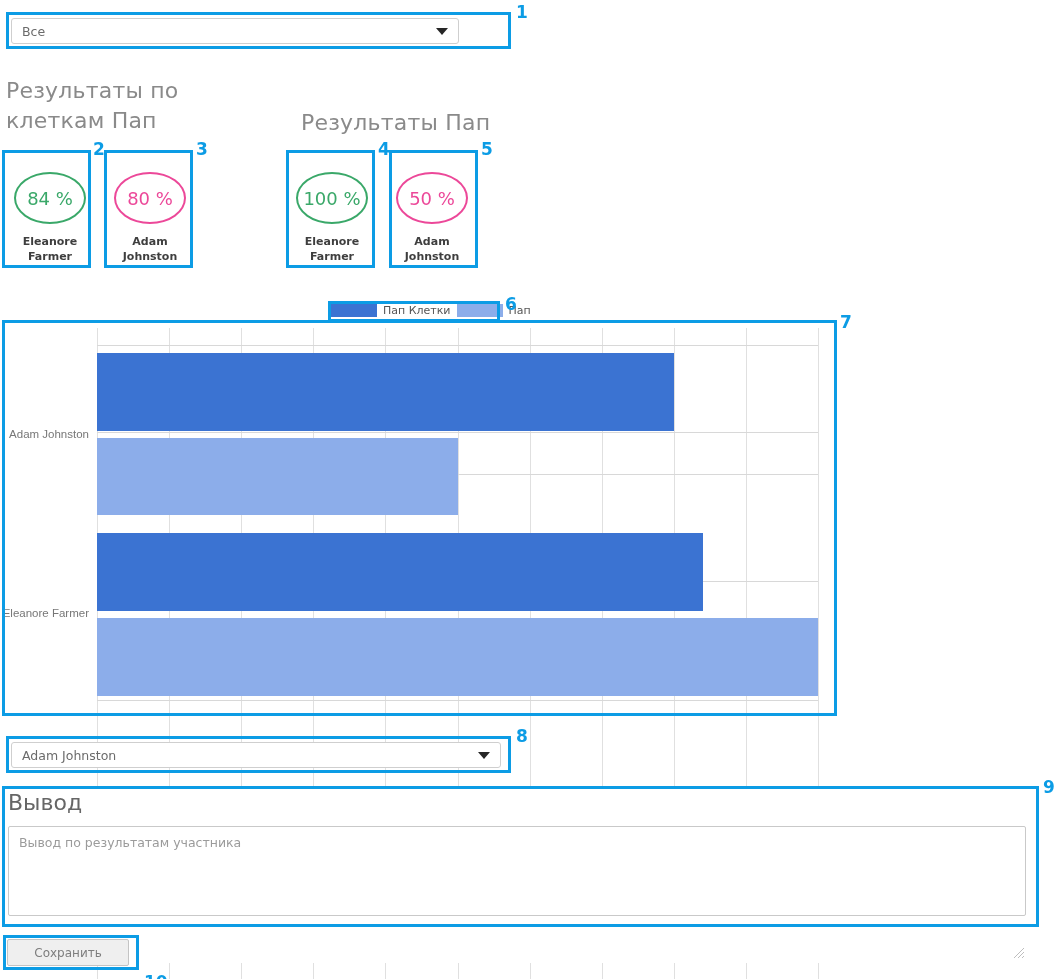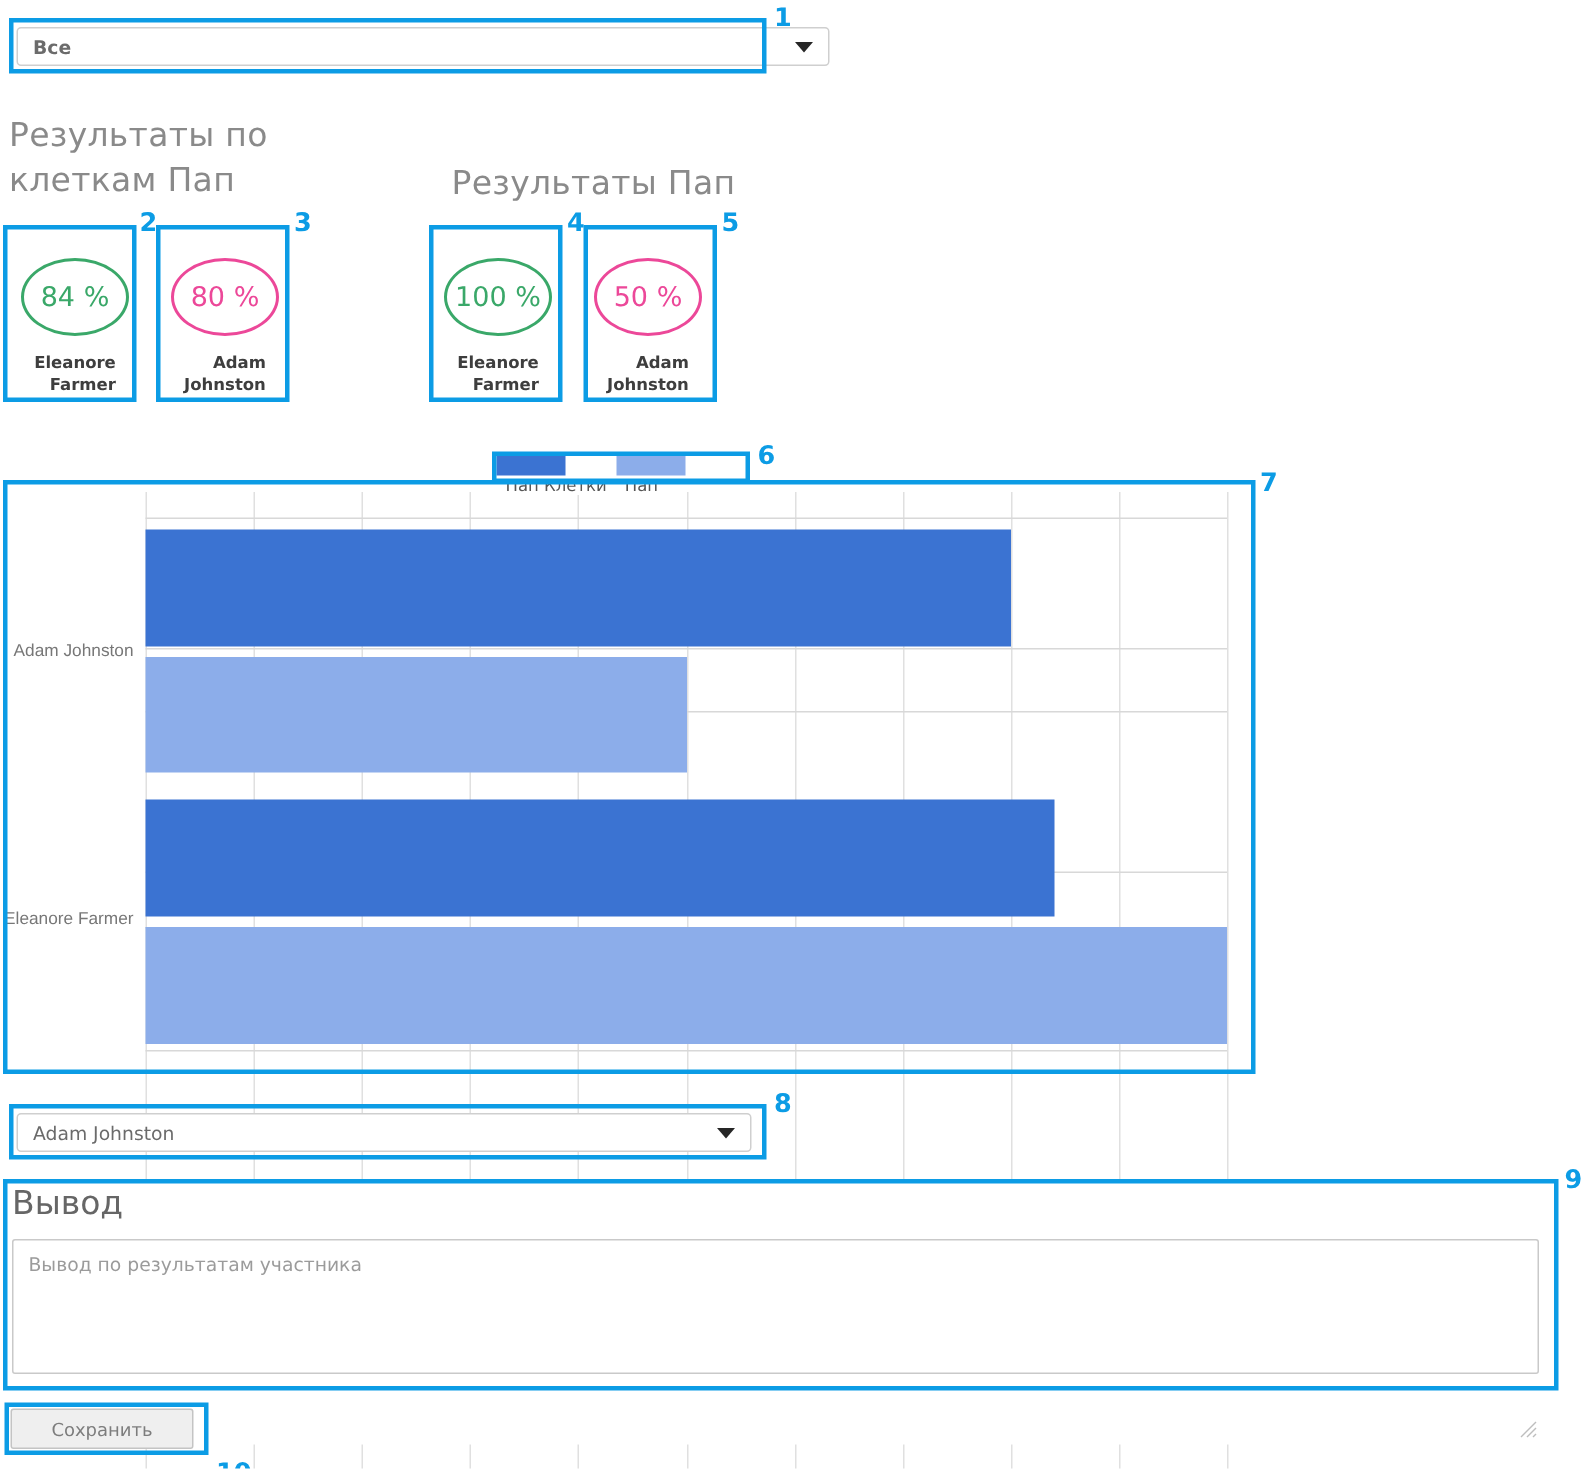--- a/index.html
+++ b/index.html
@@ -84,21 +84,21 @@
     font-size: 18px;
     box-sizing: border-box;
   }
   .ring.green { color: #3aa869; }
   .ring.red   { color: #ec4899; }
   .gauge-name {
     margin-top: 10px;
     font-size: 11px;
     font-weight: bold;
     color: #3e3e3e;
-    text-align: right;
+    text-align: center;
     line-height: 15px;
   }
 
   
   .chart-wrap {
     position: absolute;
     left: 0; top: 320px;
     width: 838px; height: 396px;
     box-sizing: border-box;
     background: #fff;
@@ -107,21 +107,21 @@
     position: absolute;
     left: 331px; top: 304px;
     display: flex;
     align-items: center;
     gap: 0px;
     font-size: 11px;
     color: #555;
     z-index: 20;
     background: #fff;
   }
-  .legend-item { display: flex; align-items: flex-start; flex-direction: column; }
+  .legend-item { display: flex; align-items: flex-end; }
   .legend-swatch { width: 46px; height: 13px; display: inline-block; }
   .legend-label { padding: 0 6px 0 6px; white-space: nowrap; }
 
   .plot {
     position: absolute;
     left: 97px; top: 8px;
     width: 721px; height: 672px;
   }
   .cat-label {
     position: absolute;
@@ -202,21 +202,21 @@
     font-family: "DejaVu Sans", "Liberation Sans", sans-serif;
     border-radius: 2px;
     cursor: default;
   }
 </style>
 </head>
 <body>
 
 <div class="page">
 
-  <div class="select-box" style="left:11px; top:18px; width:542px; height:26px;font-weight:bold;">
+  <div class="select-box" style="left:11px; top:18px; width:448px; height:26px;">
     <span class="sel-val">Все</span>
     <span class="caret"></span>
   </div>
   <div class="ann" style="left:6px; top:12px; width:505px; height:37px;"></div>
   <div class="ann-num" style="left:516px; top:4px;">1</div>
 
   <div class="sec-title" style="left:6px; top:76px; width:190px;">
     <span>Результаты по</span><br>
     <span>клеткам Пап</span>
   </div>

